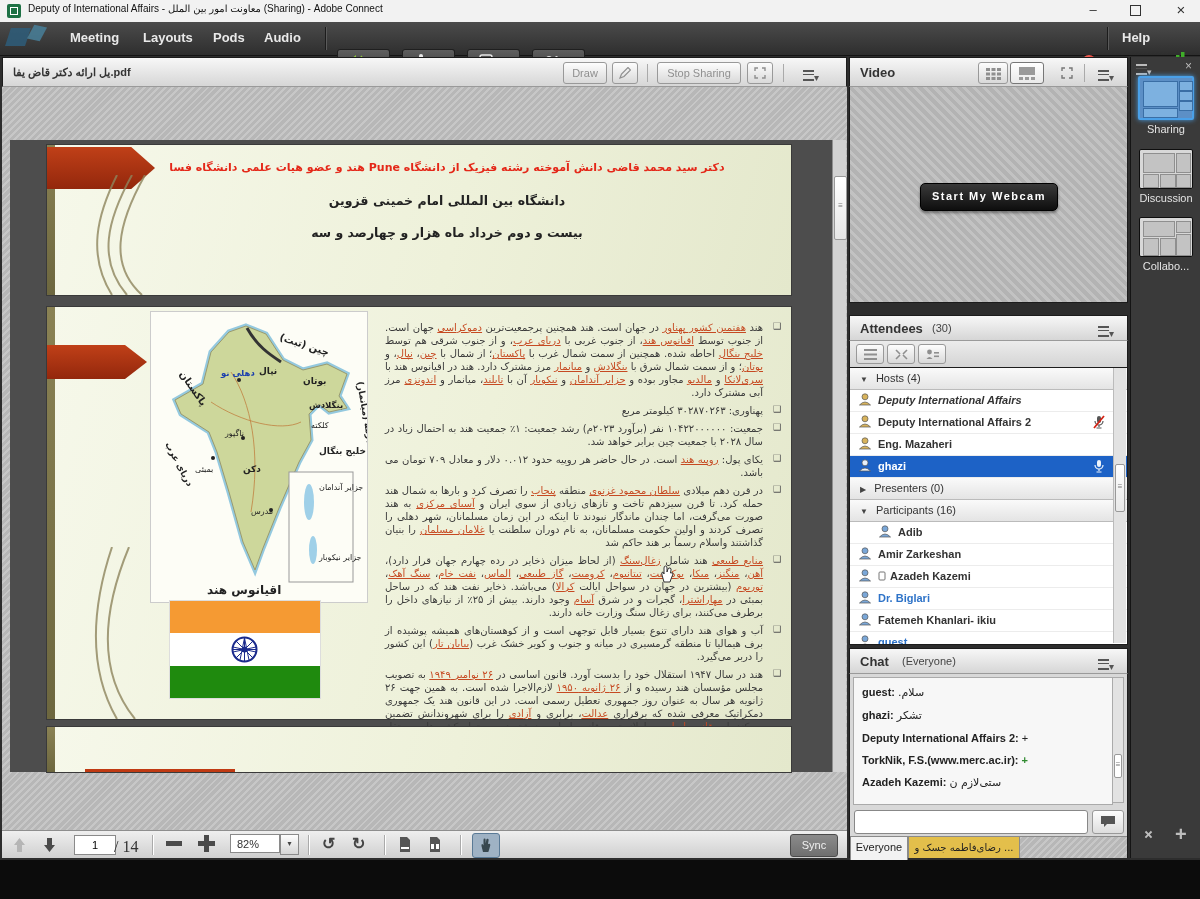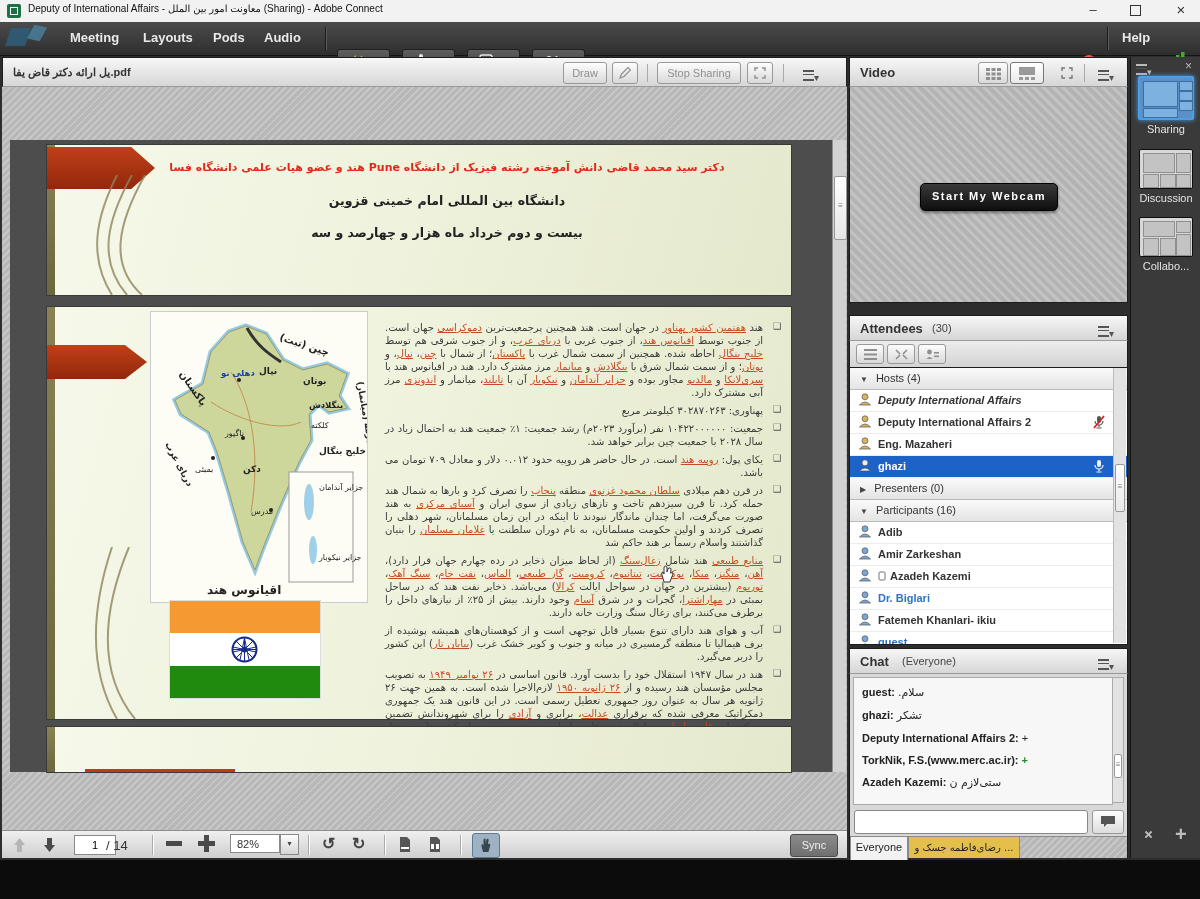--- a/index.html
+++ b/index.html
@@ -245,21 +245,21 @@
   </div>
 
   <div class="abs" id="doc-toolbar" style="left:2px;top:830px;width:845px;height:28px;">
     <svg class="abs" style="left:10px;top:6px;" width="15" height="16" viewBox="0 0 15 16">
       <path d="M7.5 1 L13 8 H10 V15 H5 V8 H2 Z" fill="#b5b5b5"></path>
     </svg>
     <svg class="abs" style="left:40px;top:6px;" width="15" height="16" viewBox="0 0 15 16">
       <path d="M7.5 15 L2 8 H5 V1 H10 V8 H13 Z" fill="#4a4a4a"></path>
     </svg>
     <input class="abs" style="left: 72px; top: 4px; width: 36px; height: 16px; border: 1px solid rgb(138, 138, 138); text-align: center; font-size: 11px;" value="1">
-    <div class="abs" style="left:104px;top:7px;font-size:13px;color:#333;">/ 14</div>
+    <div class="abs" style="left:112px;top:7px;font-size:16px;color:#333;font-family:Liberation Serif, serif;">/ 14</div>
     <div class="abs tb-sep" style="left:150px;top:4px;"></div>
     <div class="abs" style="left:164px;top:10px;width:16px;height:5px;background:#4a4a4a;"></div>
     <div class="abs" style="left:196px;top:4px;">
       <div style="position:relative;width:17px;height:17px;">
         <div class="abs" style="left:0;top:6px;width:17px;height:5px;background:#4a4a4a;"></div>
         <div class="abs" style="left:6px;top:0;width:5px;height:17px;background:#4a4a4a;"></div>
       </div>
     </div>
     <div class="abs" style="left:228px;top:3px;width:50px;height:19px;background:#fff;border:1px solid #8a8a8a;font-size:11px;color:#333;line-height:19px;padding-left:6px;box-sizing:border-box;">82%</div>
     <div class="abs" style="left:278px;top:3px;width:17px;height:19px;background:linear-gradient(#fdfdfd,#d5d5d5);border:1px solid #8a8a8a;text-align:center;line-height:18px;font-size:8px;color:#444;">▾</div>
@@ -380,21 +380,21 @@
             <circle cx="7" cy="3.8" r="3" fill="#e8f0fa" stroke="#555" stroke-width=".7"></circle>
             <path d="M1.5 12 q5.5 -6 11 0 z" fill="#e8f0fa" stroke="#555" stroke-width=".7"></path>
           </svg><span style="font-weight:bold;">ghazi</span><span style="position:absolute;right:22px;top:3px;">
             <svg width="12" height="14" viewBox="0 0 12 14">
               <rect x="4" y="1" width="4" height="7" rx="2" fill="#eef4fb"></rect>
               <path d="M2 6 a4 4 0 0 0 8 0 M6 10 v2 M3.5 13 h5" stroke="#eef4fb" stroke-width="1.2" fill="none"></path>
             </svg>
           </span></div>
         <div class="grp-row" style="height: 21px; line-height: 21px;"><span class="tri" style="margin:0 8px 0 10px">▶</span><span>Presenters (0)</span></div>
         <div class="grp-row" style="height: 21px; line-height: 21px;"><span class="tri" style="margin:0 8px 0 10px">▼</span><span>Participants (16)</span></div>
-        <div class="att-row" style="height: 21px; line-height: 21px; position: relative;"><svg width="14" height="13" viewBox="0 0 14 13" style="display:inline-block;vertical-align:-2px;margin:0 6px 0 8px">
+        <div class="att-row" style="height: 21px; line-height: 21px; position: relative; padding-left: 20px;"><svg width="14" height="13" viewBox="0 0 14 13" style="display:inline-block;vertical-align:-2px;margin:0 6px 0 8px">
             <circle cx="7" cy="3.8" r="3" fill="#7aa7d8" stroke="#555" stroke-width=".7"></circle>
             <path d="M1.5 12 q5.5 -6 11 0 z" fill="#7aa7d8" stroke="#555" stroke-width=".7"></path>
           </svg><span style="font-weight:bold;">Adib</span></div>
         <div class="att-row" style="height: 21px; line-height: 21px; position: relative;"><svg width="14" height="13" viewBox="0 0 14 13" style="display:inline-block;vertical-align:-2px;margin:0 6px 0 8px">
             <circle cx="7" cy="3.8" r="3" fill="#7aa7d8" stroke="#555" stroke-width=".7"></circle>
             <path d="M1.5 12 q5.5 -6 11 0 z" fill="#7aa7d8" stroke="#555" stroke-width=".7"></path>
           </svg><span style="font-weight:bold;">Amir Zarkeshan</span></div>
         <div class="att-row" style="height: 21px; line-height: 21px; position: relative;"><svg width="14" height="13" viewBox="0 0 14 13" style="display:inline-block;vertical-align:-2px;margin:0 6px 0 8px">
             <circle cx="7" cy="3.8" r="3" fill="#7aa7d8" stroke="#555" stroke-width=".7"></circle>
             <path d="M1.5 12 q5.5 -6 11 0 z" fill="#7aa7d8" stroke="#555" stroke-width=".7"></path>

